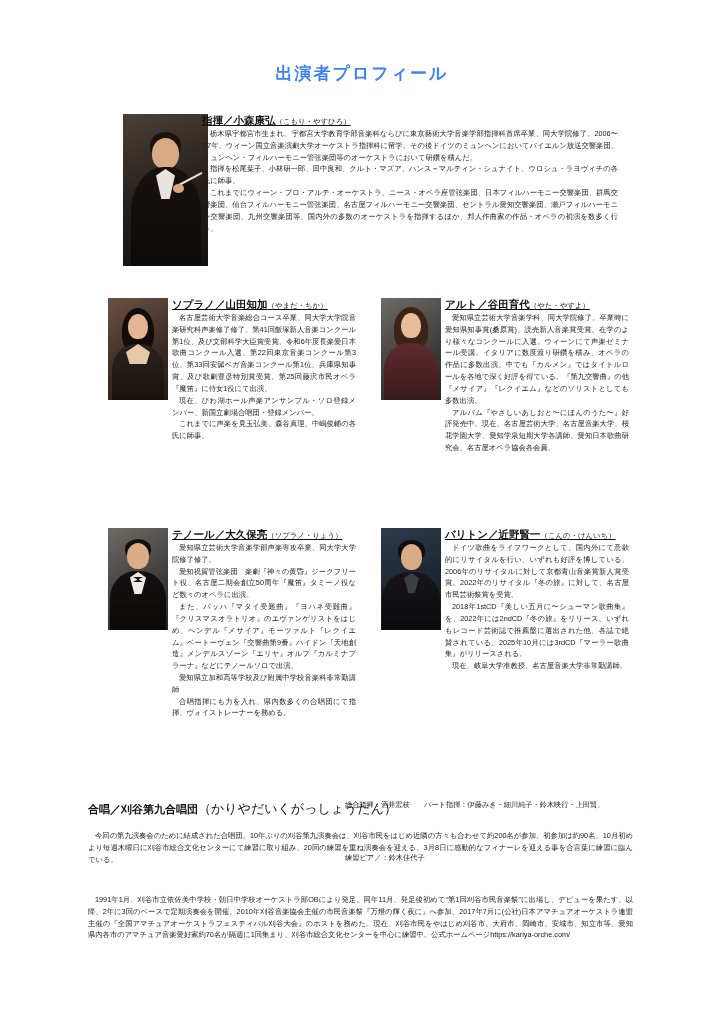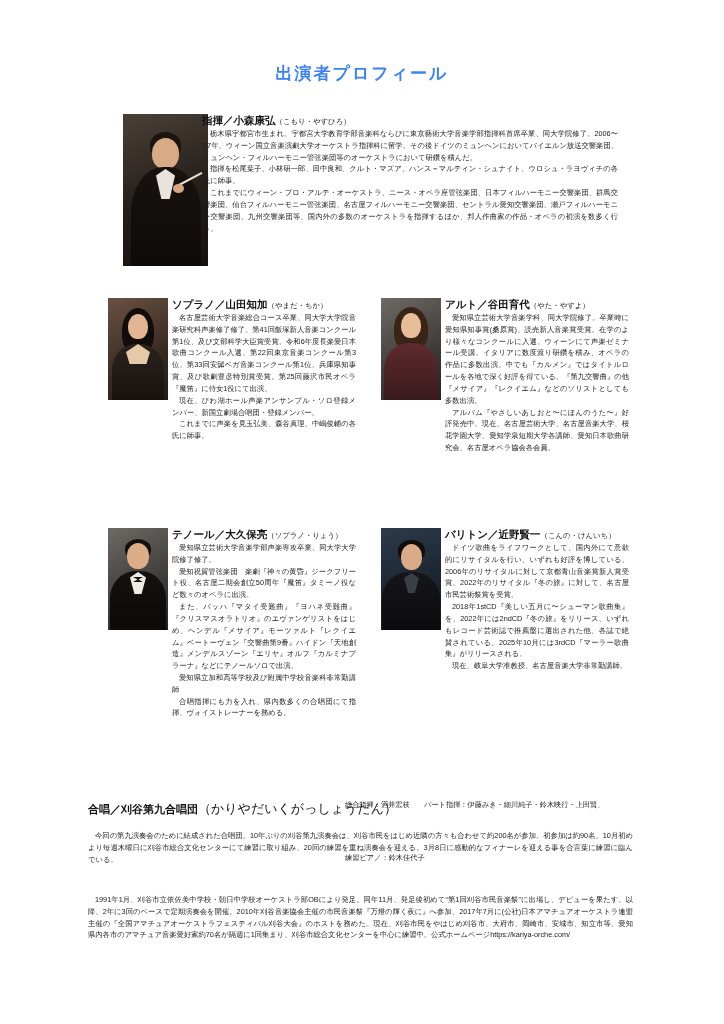--- a/index.html
+++ b/index.html
@@ -59,20 +59,21 @@
     margin: 0 0 0 0;
     text-indent: 7px;
   }
   .role-line {
     position: absolute;
     font-size: 10.5px;
     font-weight: bold;
     color: #111;
     white-space: nowrap;
     font-family: "Liberation Sans", sans-serif;
+    text-decoration: underline;
   }
   .role-line .kana {
     font-size: 7.4px;
     font-weight: normal;
   }
 
   
   .head {
     position: absolute;
     border-radius: 50% 50% 45% 45%;

